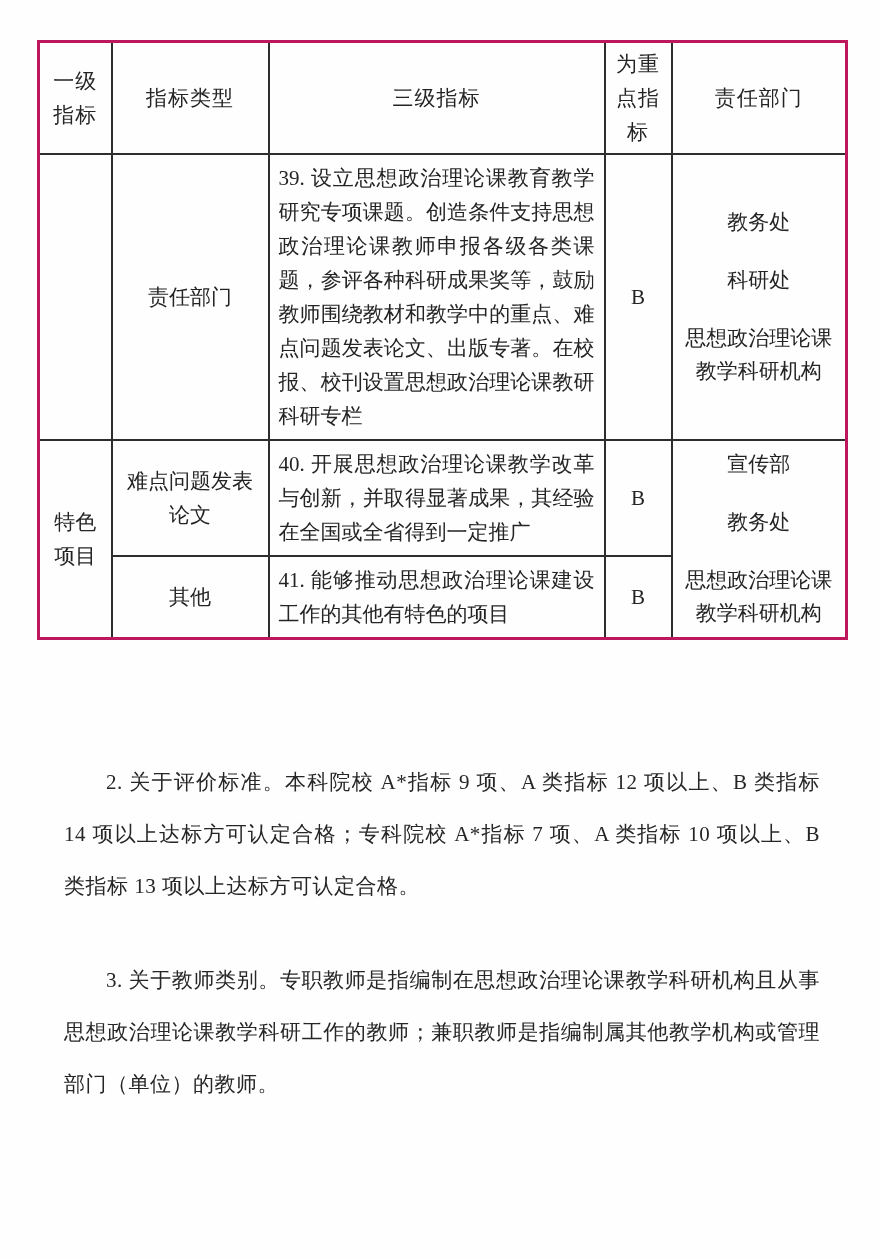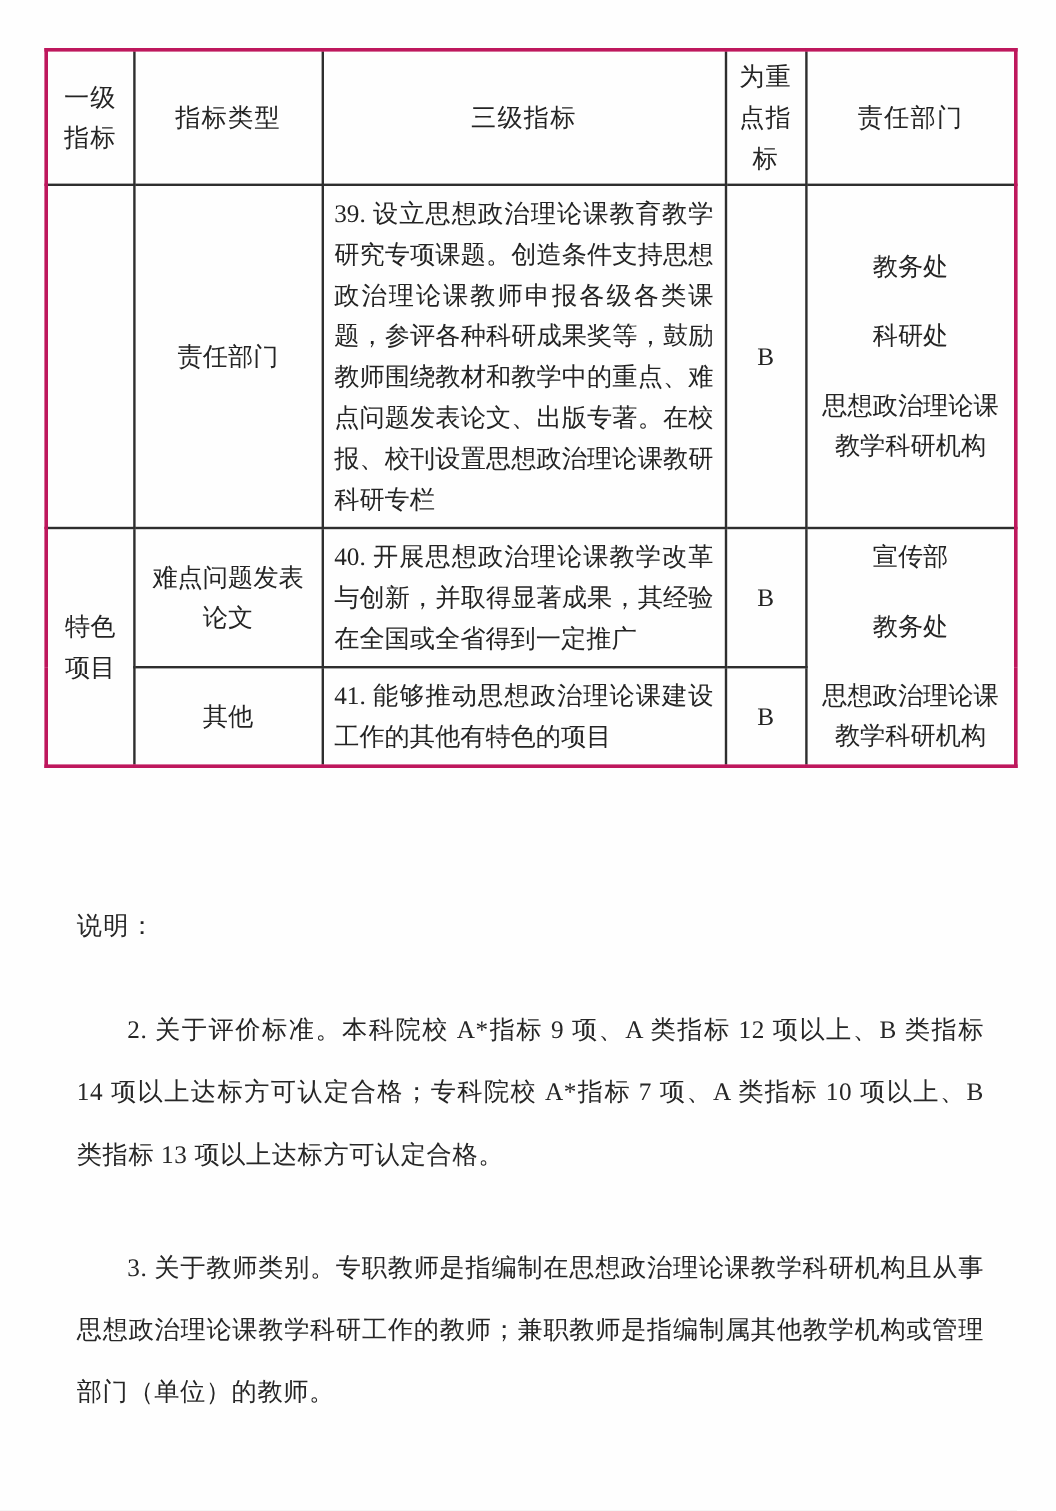--- a/index.html
+++ b/index.html
@@ -122,18 +122,17 @@
 
       <tr style="height:78px">
         <td>其他</td>
         <td class="cell-l3">41. 能够推动思想政治理论课建设工作的其他有特色的项目</td>
         <td>B</td>
       </tr>
     </tbody>
   </table>
 
   <div class="notes">
-    <div class="notes-title">说明：</div>
     <p class="note-para">2. 关于评价标准。本科院校 A*指标 9 项、A 类指标 12 项以上、B 类指标 14 项以上达标方可认定合格；专科院校 A*指标 7 项、A 类指标 10 项以上、B 类指标 13 项以上达标方可认定合格。</p>
     <p class="note-para">3. 关于教师类别。专职教师是指编制在思想政治理论课教学科研机构且从事思想政治理论课教学科研工作的教师；兼职教师是指编制属其他教学机构或管理部门（单位）的教师。</p>
   </div>
 
 </div>
 
 </body></html>

